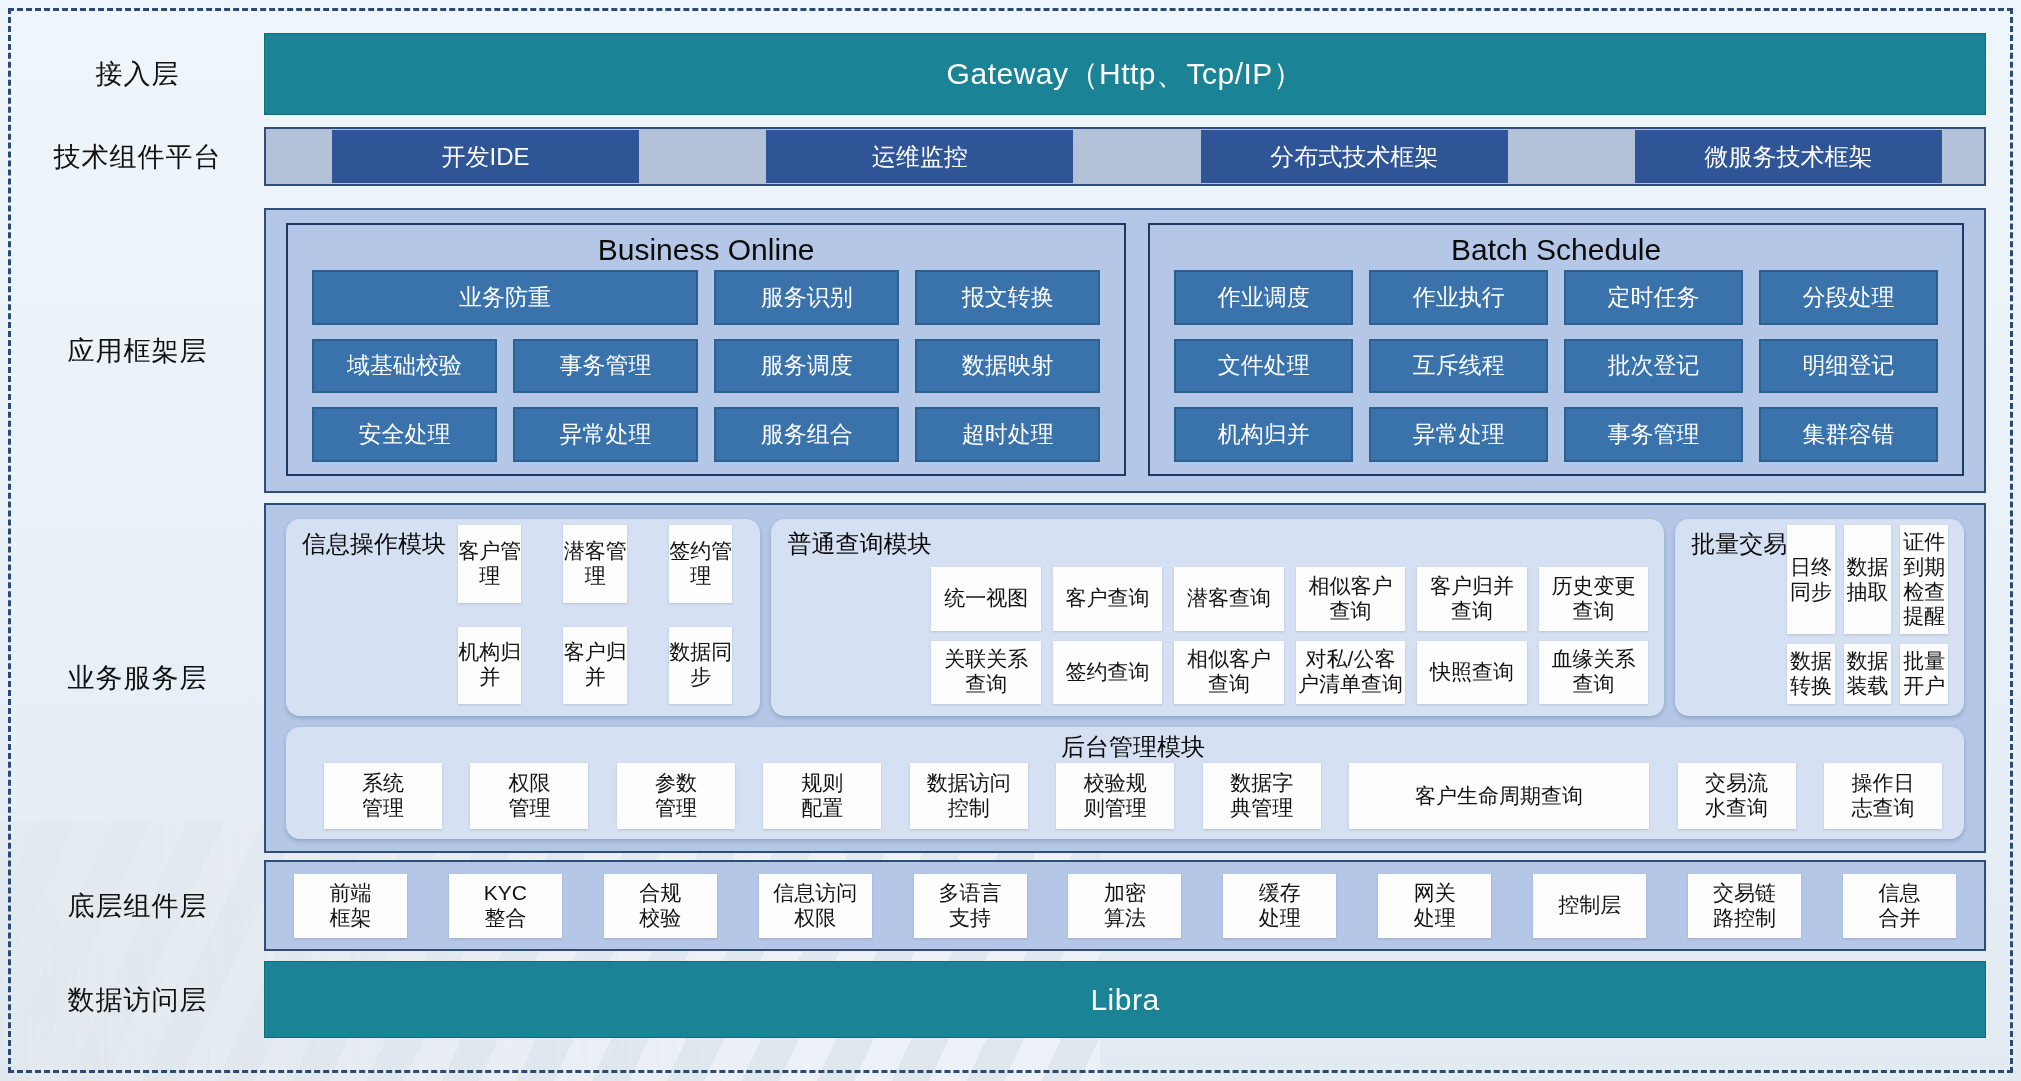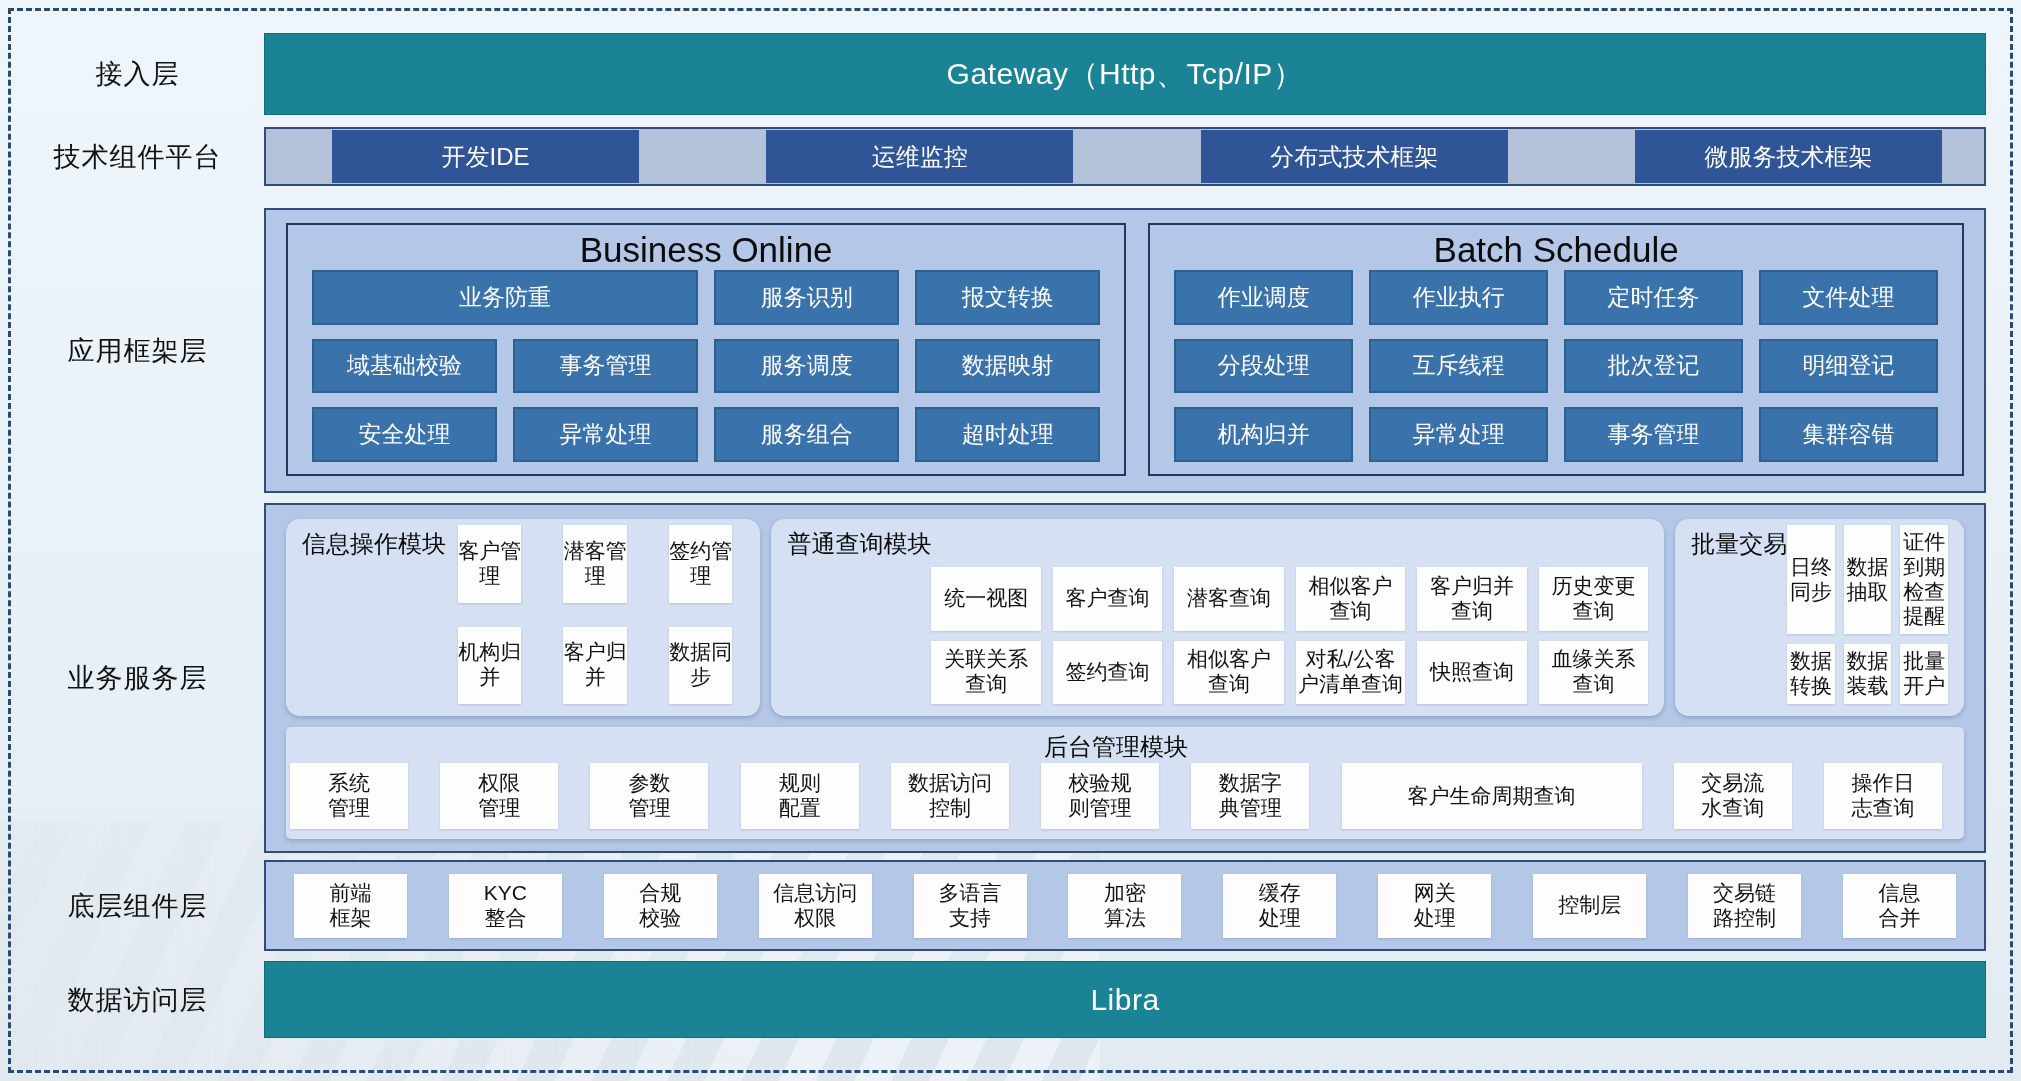--- a/index.html
+++ b/index.html
@@ -64,21 +64,21 @@
     background:#b4c7e7; border:2px solid #2e4d7b;
     display:grid; grid-template-columns:1.03fr 1fr; gap:22px;
     padding:13px 20px 15px 20px;
   }
   .fw-panel{
     border:2px solid #1f3864; background:#b4c7e7;
     display:flex; flex-direction:column;
     padding:5px 24px 12px 24px;
   }
   .fw-title{
-    text-align:center; color:#0b0b0b; font-size:35px;
+    text-align:center; color:#0b0b0b; font-size:30px;
     height:40px; line-height:40px; flex:0 0 auto;
   }
   .fw-grid{
     flex:1; display:grid; grid-template-columns:repeat(4,1fr);
     gap:14px 16px;
   }
   .steel-btn{
     background:#3a73ab; border:2px solid #2d618f;
     display:flex; align-items:center; justify-content:center;
     color:#ffffff; font-size:23px;
@@ -111,24 +111,24 @@
     text-align:center; color:#121212; font-size:21px; line-height:1.18;
     white-space:pre-line;
     box-shadow:0 1px 2px rgba(47,68,104,0.18);
   }
   .grid3{ flex:1; display:grid; grid-template-columns:repeat(3,1fr); gap:24px 42px; padding:0 12px; }
   .grid6{ flex:1; display:grid; grid-template-columns:repeat(6,1fr); gap:10px 12px;margin-top:42px; }
   .grid3s{ flex:1; display:grid; grid-template-columns:repeat(3,1fr); gap:10px 9px; }
 
   .svc-admin{
     flex:0 0 112px; margin-top:11px;
-    background:#d6e0f3; border-radius:5px;
+    background:#d6e0f3; border-radius:14px;
     box-shadow:0 2px 4px rgba(47,68,104,0.28);
     display:flex; flex-direction:column;
-    padding:4px 22px 10px 4px;
+    padding:4px 22px 10px 38px;
   }
   .admin-title{
     text-align:center; color:#0b0b0b; font-size:24px;
     height:32px; line-height:32px; flex:0 0 auto;
   }
   .admin-cells{ flex:1; display:flex; justify-content:space-between; align-items:stretch; }
   .admin-cells .cell{ flex:0 0 118px; }
   .admin-cells .cell.wide{ flex:0 0 300px; }
 
   
@@ -184,22 +184,22 @@
             <div class="steel-btn">超时处理</div>
           </div>
         </div>
 
         <div class="fw-panel">
           <div class="fw-title">Batch Schedule</div>
           <div class="fw-grid">
             <div class="steel-btn">作业调度</div>
             <div class="steel-btn">作业执行</div>
             <div class="steel-btn">定时任务</div>
+            <div class="steel-btn">分段处理</div>
             <div class="steel-btn">文件处理</div>
-            <div class="steel-btn">分段处理</div>
             <div class="steel-btn">互斥线程</div>
             <div class="steel-btn">批次登记</div>
             <div class="steel-btn">明细登记</div>
             <div class="steel-btn">机构归并</div>
             <div class="steel-btn">异常处理</div>
             <div class="steel-btn">事务管理</div>
             <div class="steel-btn">集群容错</div>
           </div>
         </div>
 

